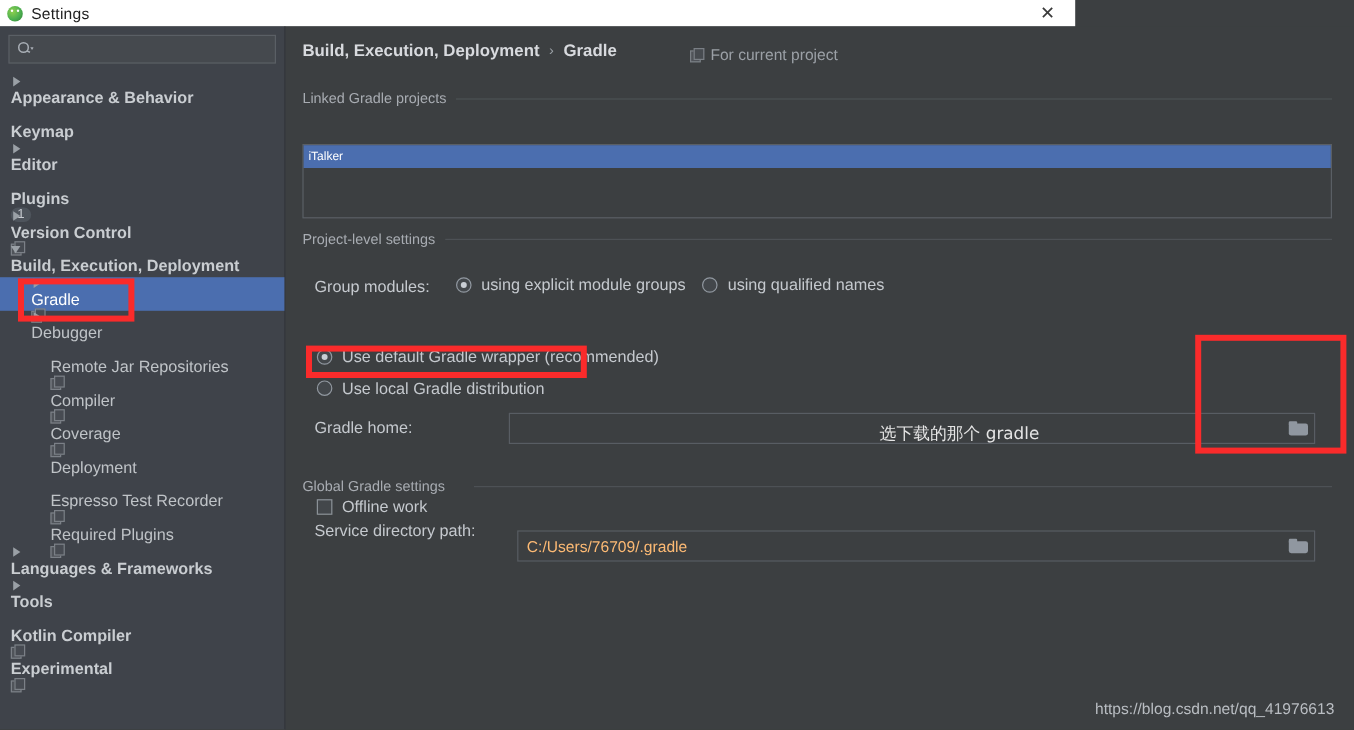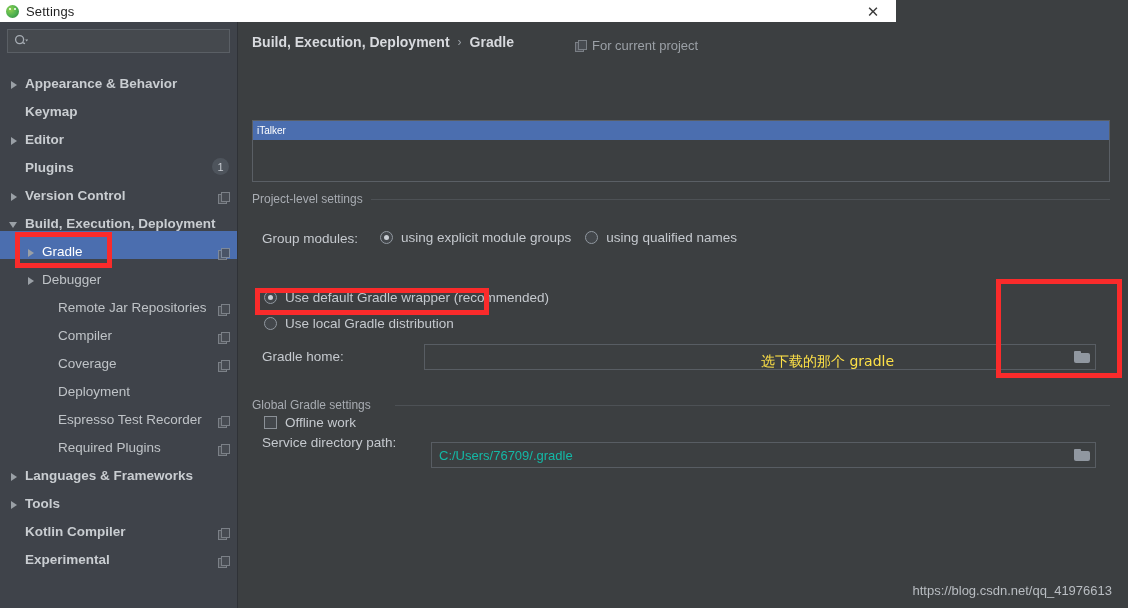--- a/index.html
+++ b/index.html
@@ -51,22 +51,22 @@
     display: flex; align-items: center; padding-left: 6px;
   }
   .search-icon { display:flex; align-items:center; }
   .search-icon svg { display: block; }
   .search-box input {
     flex: 1; background: transparent; border: none; outline: none;
     color: #bbbbbb; font-size: 12px; font-family: inherit; padding-left: 4px;
   }
   .tree { padding-top: 4px; }
   .tree-item {
-    height: 28px; display: flex; align-items: flex-end; position: relative;
-    color: #bfc3c7; font-size: 13.5px; cursor: default; padding-right: 8px;
+    height: 28px; display: flex; align-items: flex-start; position: relative;
+    color: #bfc3c7; font-size: 13.5px; cursor: default; padding-right: 8px; flex-direction: column;
   }
   .tree-item.selected { background: #4b6eaf; color: #ffffff; }
   .tree-item .arrow {
     width: 11px; height: 11px; margin-right: 5px; flex: 0 0 auto;
     position: relative;
   }
   .tree-item .arrow.none { visibility: hidden; }
   .tree-item .arrow.closed::before {
     content: ""; position: absolute; left: 2px; top: 1px;
     border-left: 6px solid #9aa0a6; border-top: 4.5px solid transparent;
@@ -154,42 +154,41 @@
     color: #c5c9ce; font-size: 13.5px;
   }
   .opt-row .opt-text { margin-left: 8px; white-space: nowrap; }
   .opt-row .opt-text2 { margin-left: 8px; margin-right: 14px; white-space: nowrap; }
 
   .textfield {
     position: absolute; background: #3c3f41; border: 1px solid #585d63;
     display: flex; align-items: center;
   }
   .textfield .tf-value {
-    flex: 1; color: #14b8a6; font-size: 13px; padding-left: 7px;
+    flex: 1; color: #fdba74; font-size: 13px; padding-left: 7px;
     white-space: nowrap; overflow: hidden;
   }
   .textfield.empty .tf-value { color: #6f747a; }
   .browse-btn {
     width: 26px; height: 100%; display: flex; align-items: center;
     justify-content: center; cursor: pointer;
   }
   .folder-ico { width: 16px; height: 12px; position: relative; }
   .folder-ico::before {
     content: ""; position: absolute; left: 0; top: 2px; width: 16px; height: 10px;
     background: #9097a0; border-radius: 0 2px 2px 2px;
   }
   .folder-ico::after {
     content: ""; position: absolute; left: 0; top: 0px; width: 7px; height: 3px;
     background: #9097a0; border-radius: 1px 1px 0 0;
   }
 
   .annotation-cn {
-    position: absolute; color: #fde047; font-size: 14px; white-space: nowrap;
+    position: absolute; color: #e5e5e5; font-size: 14px; white-space: nowrap;
     font-family: "DejaVu Sans", "Liberation Sans", sans-serif;
-    margin-left: 28px;
   }
   .redbox {
     position: absolute; border: 5px solid #fa2b2b; pointer-events: none;
     z-index: 40;
   }
   .watermark {
     position: absolute; right: 16px; bottom: 10px;
     color: #b9bdc2; font-size: 13px;
   }
 </style>
@@ -331,20 +330,24 @@
       <span class="crumb">Build, Execution, Deployment</span>
       <span class="sep">›</span>
       <span class="crumb">Gradle</span>
     </div>
 
     <div class="for-project">
       <span class="copy-icon"></span>
       <span>For current project</span>
     </div>
 
+    <div class="group-title" style="left:14px; top:53px; width:858px;">
+      <span>Linked Gradle projects</span>
+      <span class="rule" style="flex:1"></span>
+    </div>
 
     <div class="projects-list">
       <div class="row selected">iTalker</div>
     </div>
 
     <div class="group-title" style="left:14px; top:170px; width:858px;">
       <span>Project-level settings</span>
       <span class="rule" style="flex:1"></span>
     </div>
 

